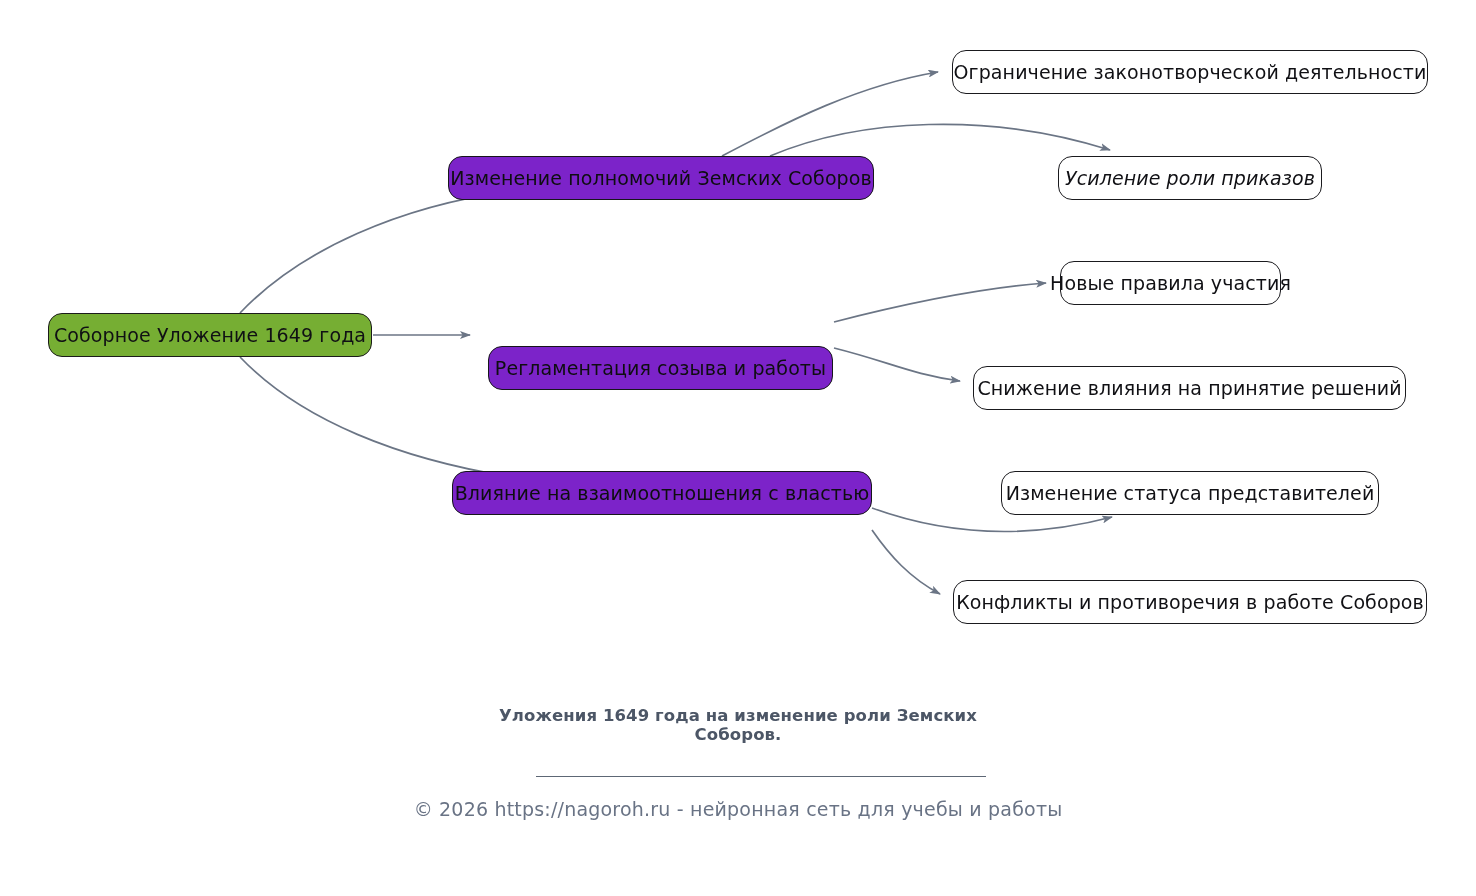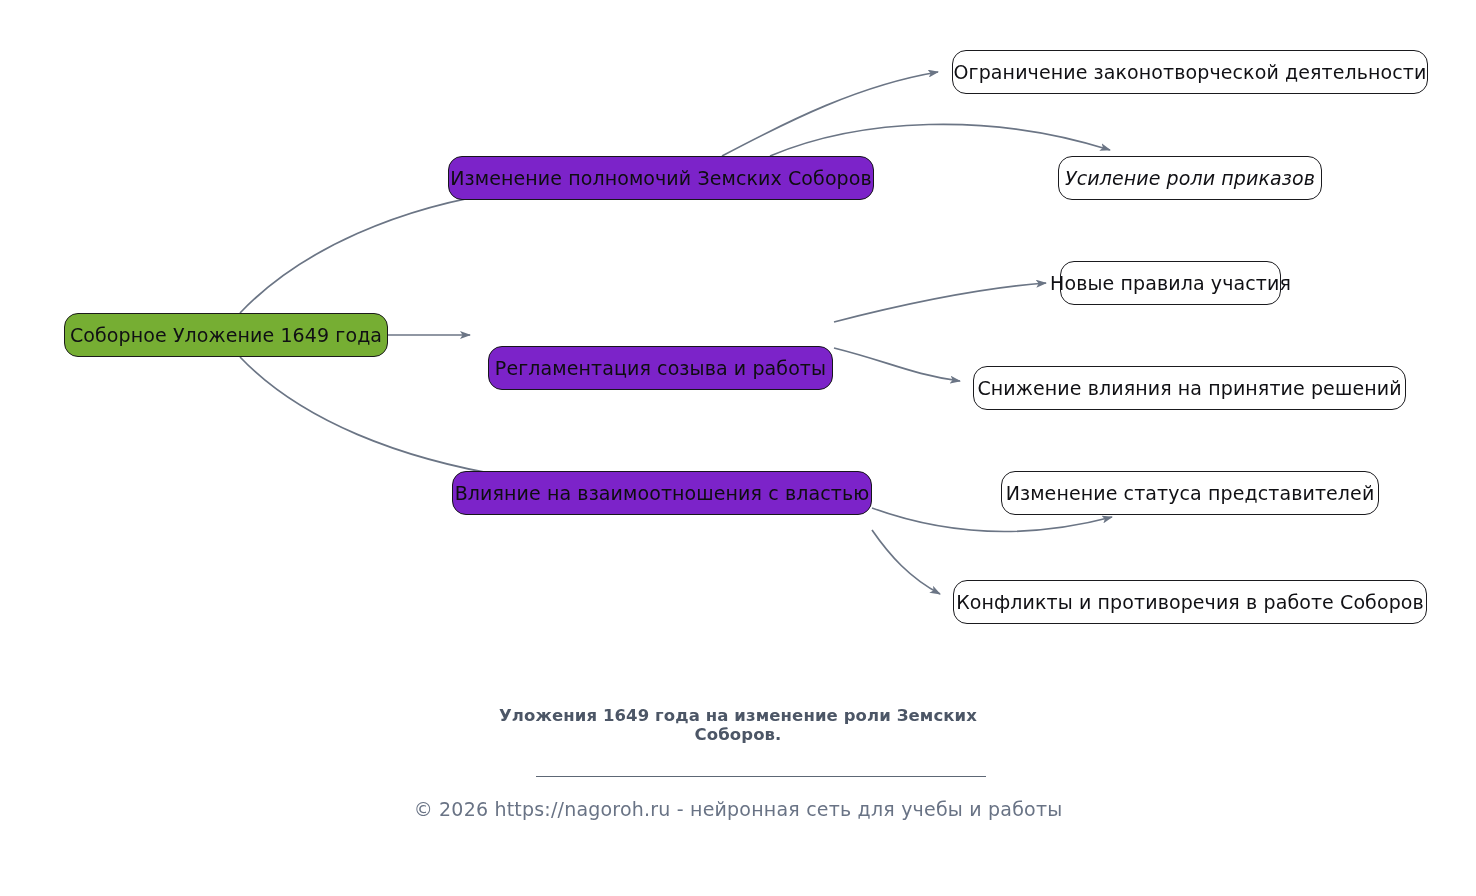--- a/index.html
+++ b/index.html
@@ -105,21 +105,21 @@
       <path d="M 770,156 C 860,118 990,112 1110,150"></path>
 
       <path d="M 834,322 C 900,305 980,288 1046,283"></path>
       <path d="M 834,348 C 890,362 910,374 960,381"></path>
 
       <path d="M 872,508 C 960,540 1040,536 1112,517"></path>
       <path d="M 872,530 C 890,556 910,578 940,594"></path>
     </g>
   </svg>
 
-  <div class="node root" style="left:64px; top:313px; width:324px; height:44px;">
+  <div class="node root" style="left:48px; top:313px; width:324px; height:44px;">
     <span>Соборное Уложение 1649 года</span>
   </div>
 
   <div class="node branch" style="left:448px; top:156px; width:426px; height:44px;">
     <span>Изменение полномочий Земских Соборов</span>
   </div>
 
   <div class="node leaf" style="left:952px; top:50px; width:476px; height:44px;">
     <span>Ограничение законотворческой деятельности</span>
   </div>

